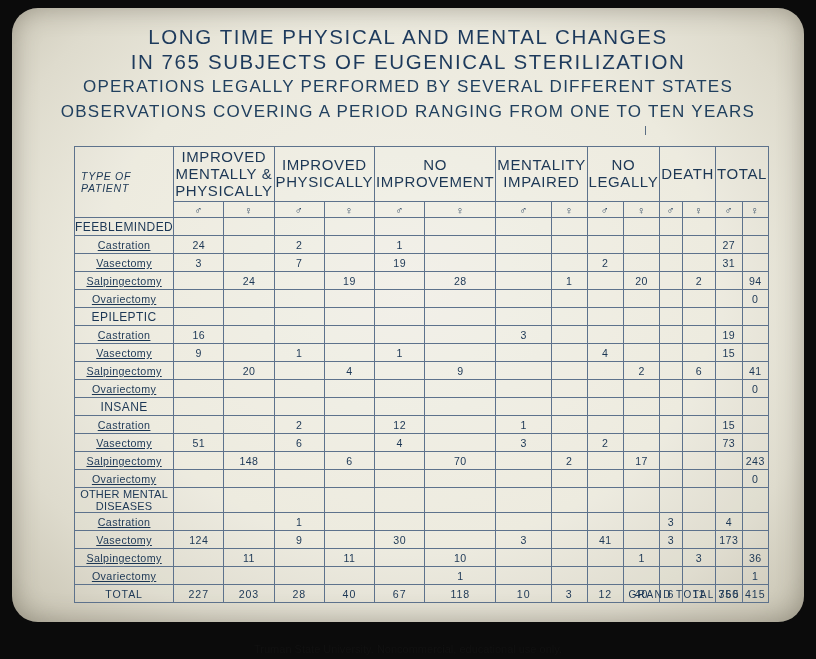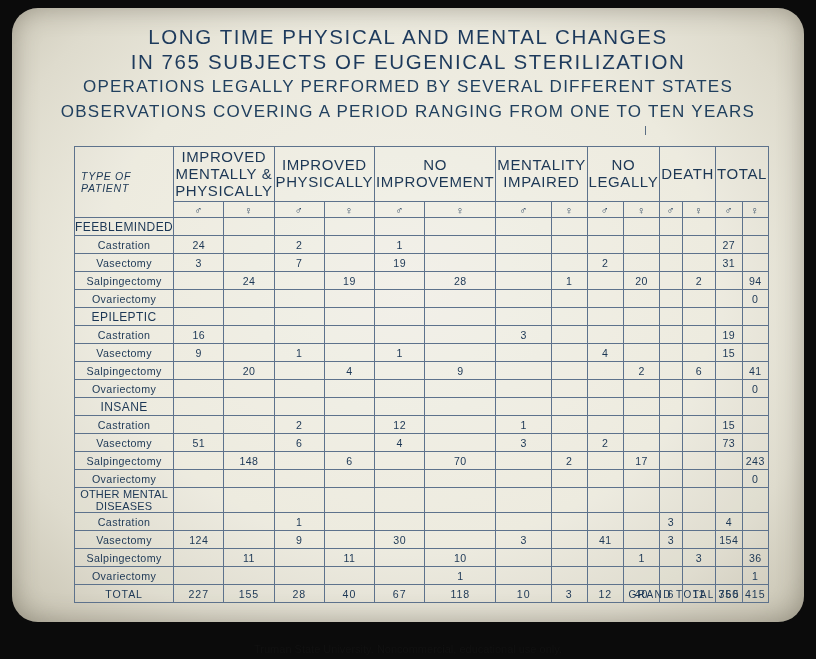--- a/index.html
+++ b/index.html
@@ -114,20 +114,21 @@
   }
   td.cat.small {
     font-size: 11px;
     letter-spacing: 0.2px;
   }
   td.sub {
     text-align: left;
     padding-left: 26px;
     font-size: 10.7px;
     letter-spacing: 0.4px;
+    text-decoration: underline;
   }
   td.num {
     font-size: 10.6px;
     letter-spacing: 0.9px;
   }
   tr.total td {
     font-size: 10.6px;
     letter-spacing: 0.9px;
   }
   td.totlabel {
@@ -500,21 +501,21 @@
               <td class="num">9</td>
               <td class="num"></td>
               <td class="num">30</td>
               <td class="num"></td>
               <td class="num">3</td>
               <td class="num"></td>
               <td class="num">41</td>
               <td class="num"></td>
               <td class="num">3</td>
               <td class="num"></td>
-              <td class="num">154</td>
+              <td class="num">173</td>
               <td class="num"></td>
             </tr>
             <tr>
               <td class="sub">Salpingectomy</td>
               <td class="num"></td>
               <td class="num">11</td>
               <td class="num"></td>
               <td class="num">11</td>
               <td class="num"></td>
               <td class="num">10</td>
@@ -540,21 +541,21 @@
               <td class="num"></td>
               <td class="num"></td>
               <td class="num"></td>
               <td class="num"></td>
               <td class="num"></td>
               <td class="num">1</td>
             </tr>
             <tr class="total">
               <td class="totlabel">TOTAL</td>
               <td class="num">227</td>
-              <td class="num">155</td>
+              <td class="num">203</td>
               <td class="num">28</td>
               <td class="num">40</td>
               <td class="num">67</td>
               <td class="num">118</td>
               <td class="num">10</td>
               <td class="num">3</td>
               <td class="num">12</td>
               <td class="num">40</td>
               <td class="num">6</td>
               <td class="num">11</td>

